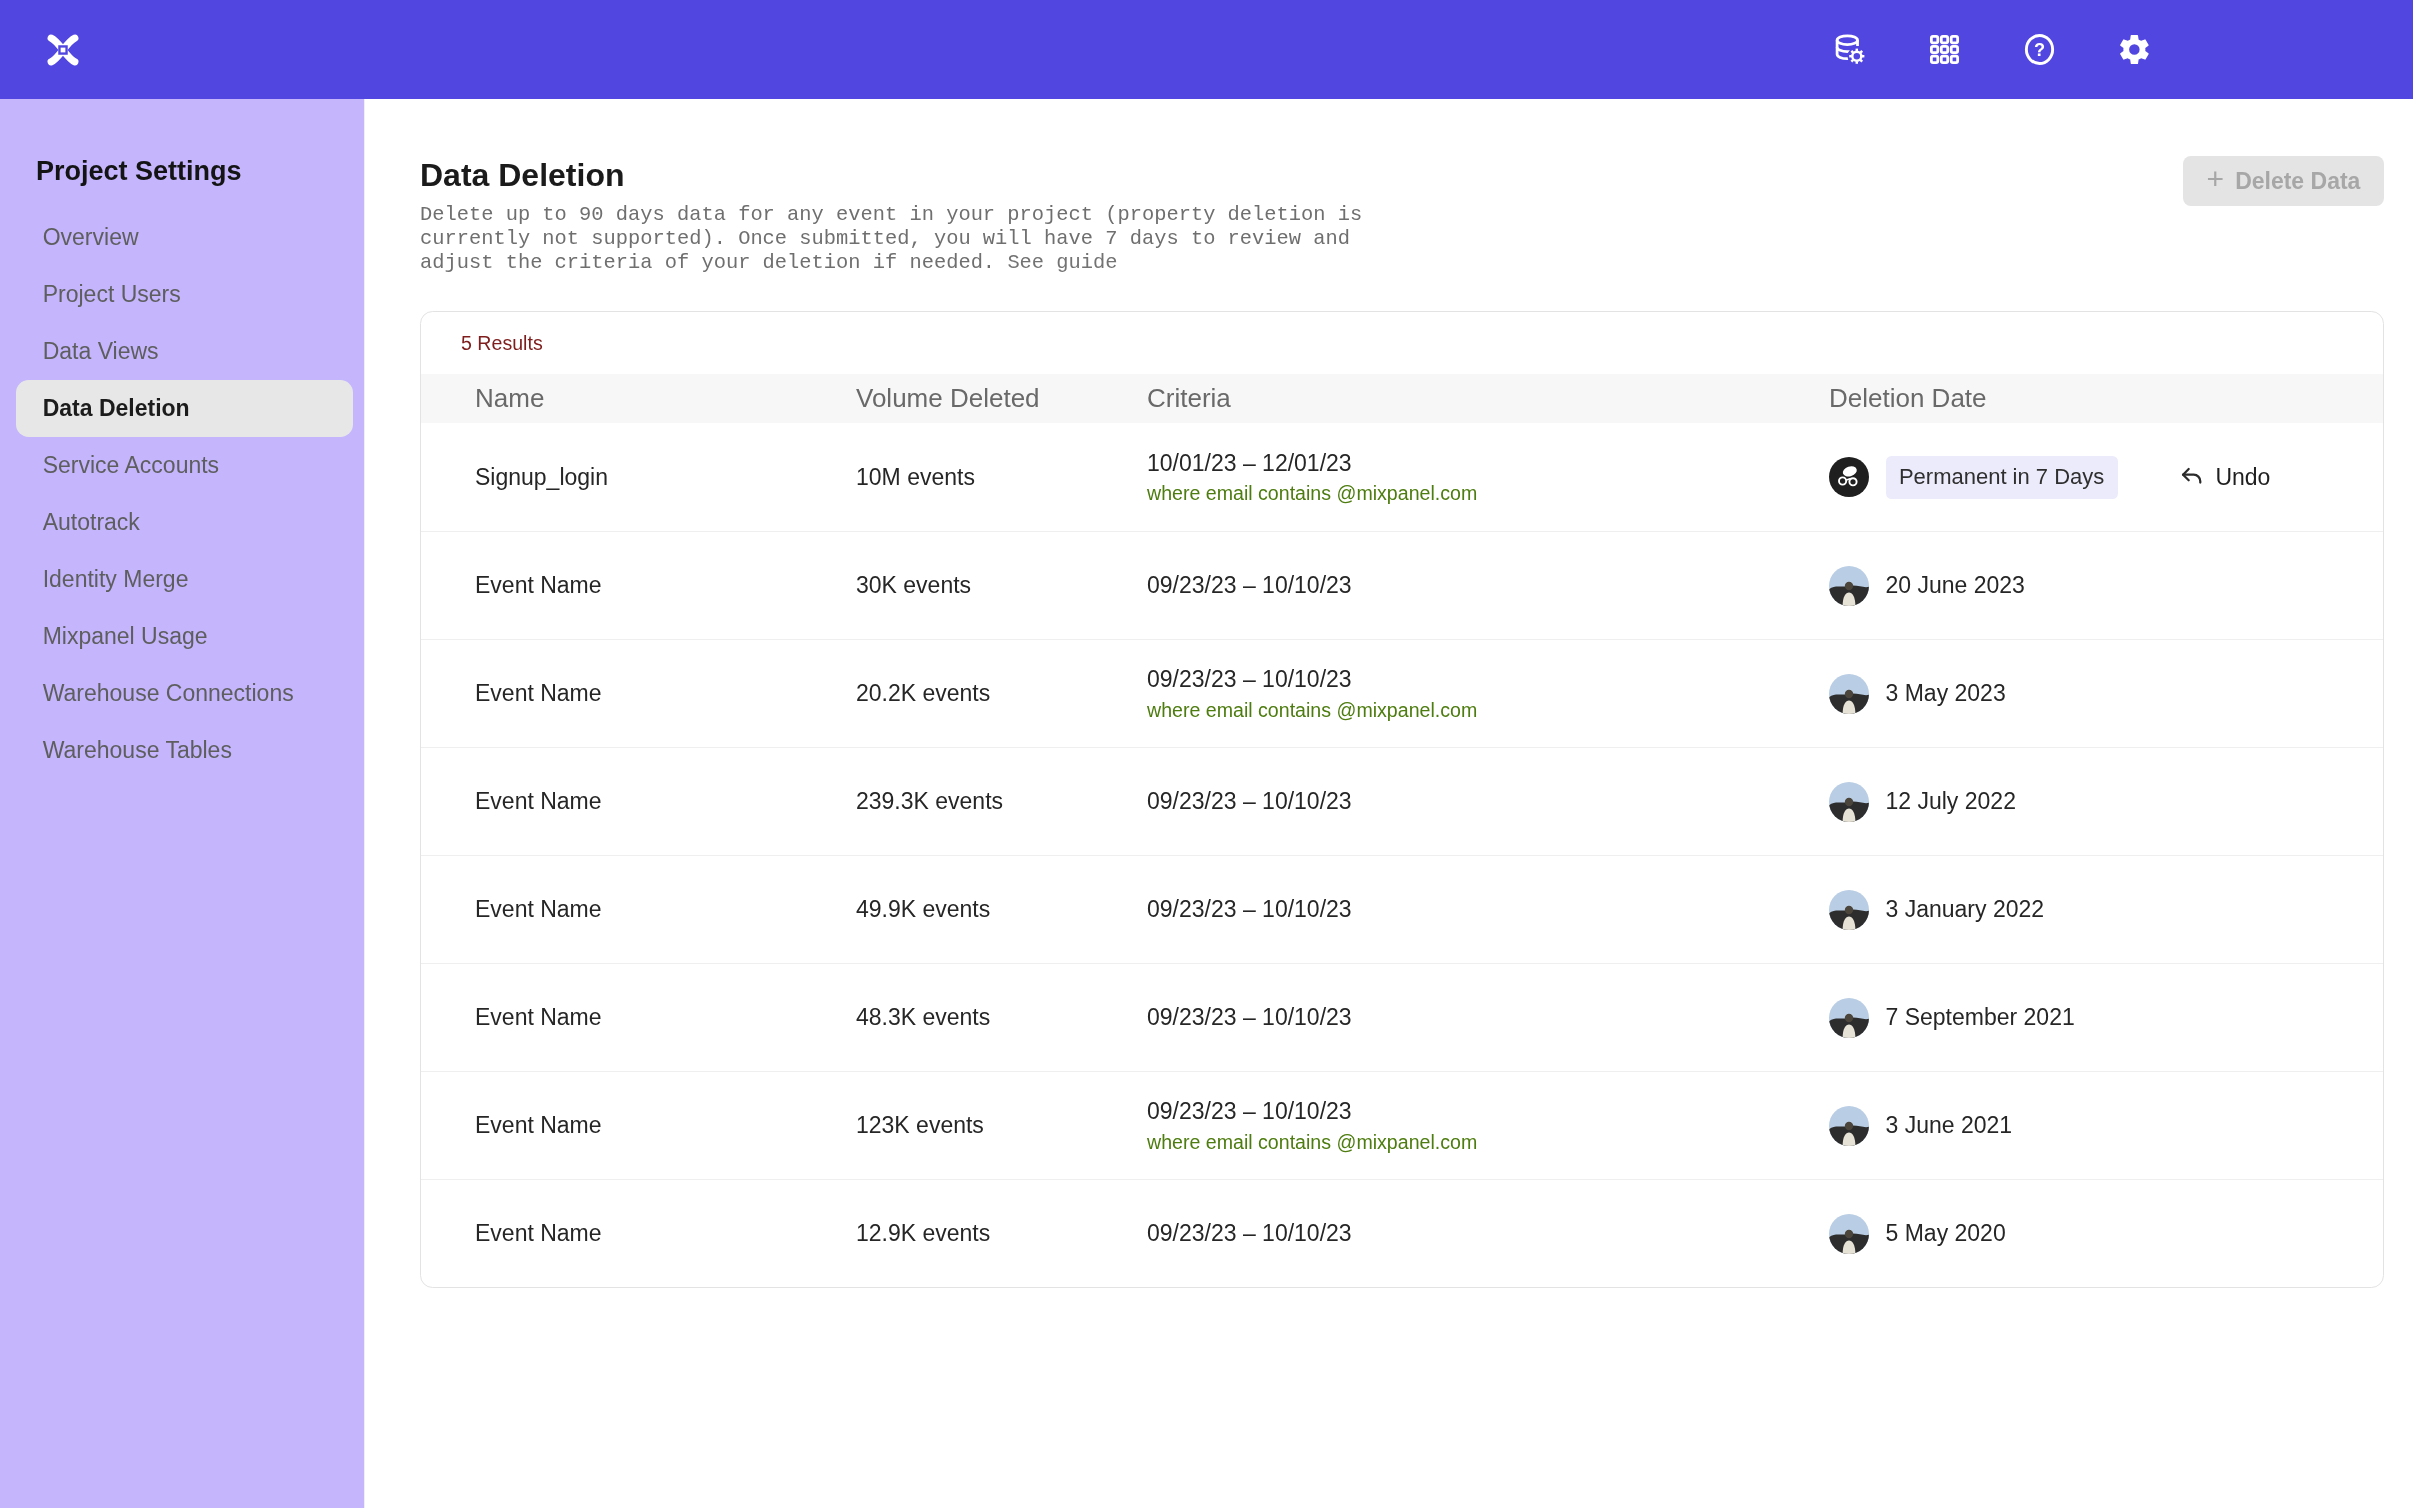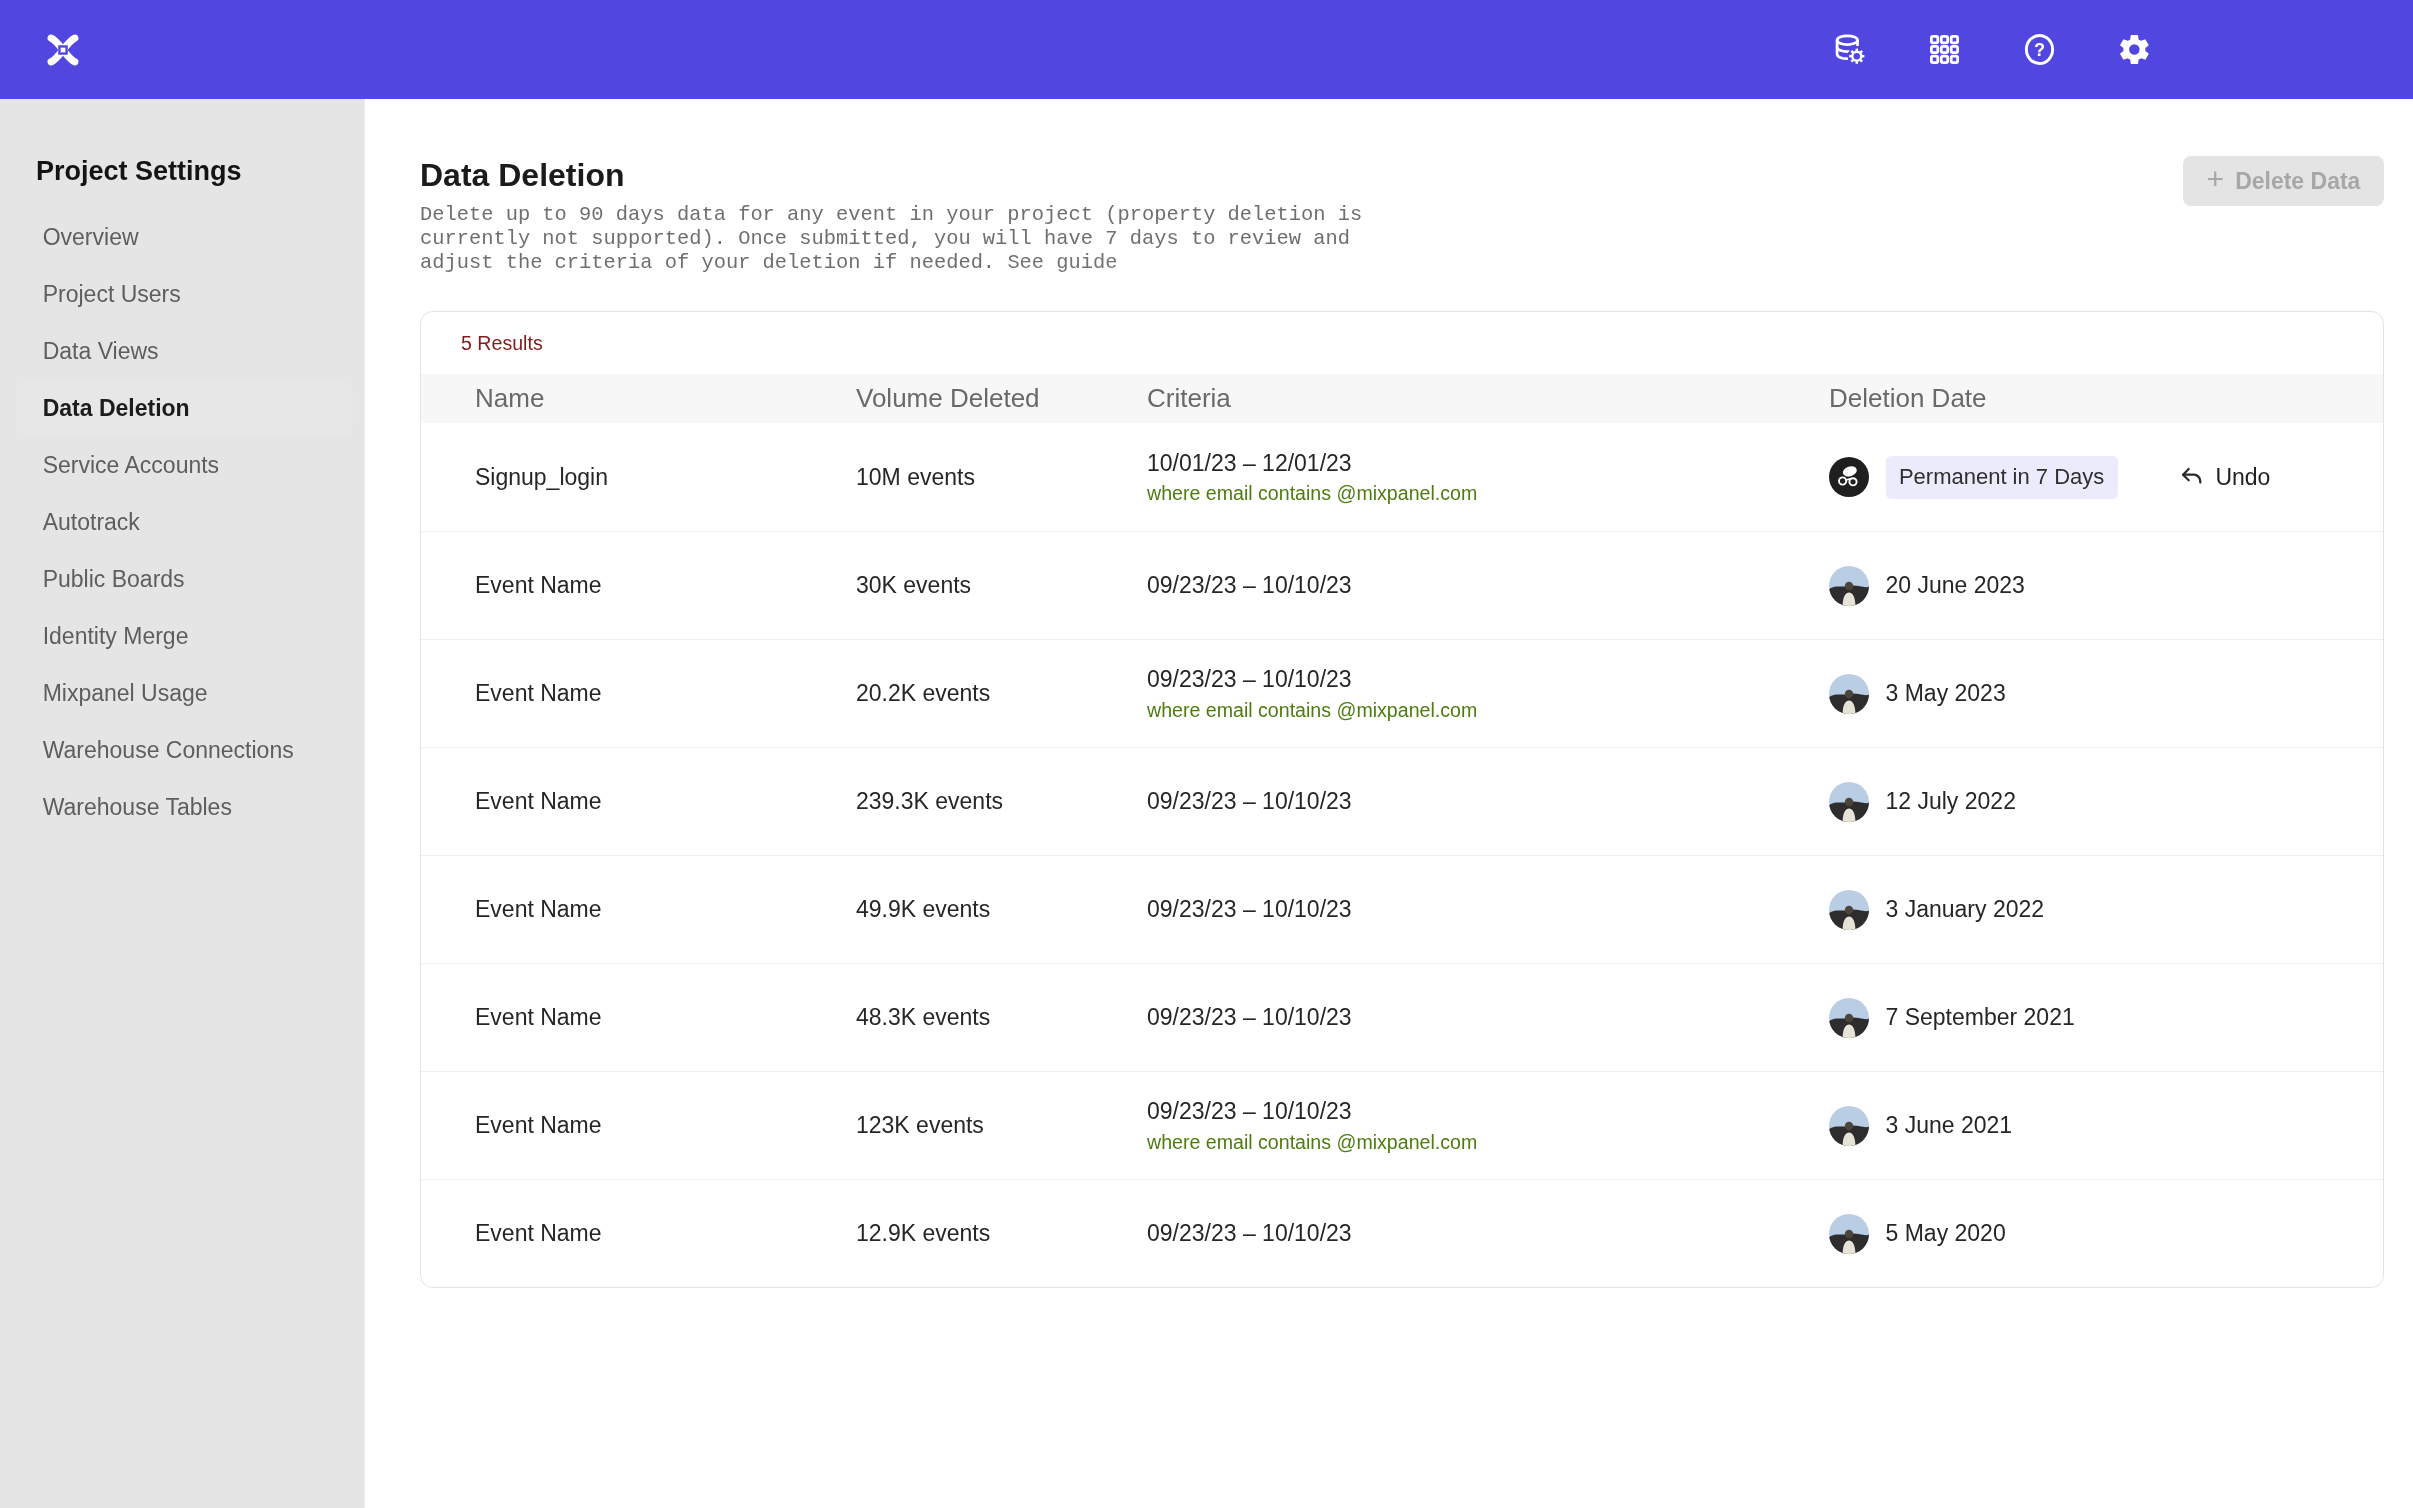--- a/index.html
+++ b/index.html
@@ -7,21 +7,21 @@
 
   
   .topbar{height:99px;background:#5246E0;display:flex;align-items:center;padding-left:44px;box-sizing:border-box;}
   .logo{width:38px;height:38px;display:flex;align-items:center;justify-content:center;}
   .topbar-icons{margin-left:auto;display:flex;align-items:center;gap:60px;margin-right:261px;}
   .tb-icon{width:35px;height:35px;display:flex;align-items:center;justify-content:center;cursor:pointer;}
   .tb-icon svg{width:35px;height:35px;}
 
   
   .layout{display:flex;height:1409px;}
-  .sidebar{width:365px;box-sizing:border-box;background:#e5e5e5;border-right:0.8px solid #EFEFEF;padding-top:55px;flex:none;}
+  .sidebar{width:365px;box-sizing:border-box;background:#c4b5fd;border-right:0.8px solid #EFEFEF;padding-top:55px;flex:none;}
   .side-title{margin-left:36px;font-size:27px;font-weight:700;color:#141414;line-height:35px;}
   .side-list{margin-top:20.4px;}
   .side-item{height:57px;display:flex;align-items:center;margin:0 11px 0 15.7px;padding-left:27px;
     border-radius:12.6px;font-size:23px;color:#5E5E5E;cursor:pointer;}
   .side-item.active{background:#E7E7E7;color:#1C1C1C;font-weight:600;}
 
   .main{flex:1;padding:57px 29px 0 55px;box-sizing:border-box;}
 
   
   .page-head{display:flex;justify-content:space-between;align-items:flex-start;}
@@ -137,21 +137,20 @@
 
   <div class="sidebar">
     <div class="side-title">Project Settings</div>
     <div class="side-list" id="side-list">
         <div class="side-item">Overview</div>
         <div class="side-item">Project Users</div>
         <div class="side-item">Data Views</div>
         <div class="side-item active">Data Deletion</div>
         <div class="side-item">Service Accounts</div>
         <div class="side-item">Autotrack</div>
-        <div class="side-item">Public Boards</div>
         <div class="side-item">Identity Merge</div>
         <div class="side-item">Mixpanel Usage</div>
         <div class="side-item">Warehouse Connections</div>
         <div class="side-item">Warehouse Tables</div>
       </div>
   </div>
 
   <div class="main">
     <div class="page-head">
       <div>

